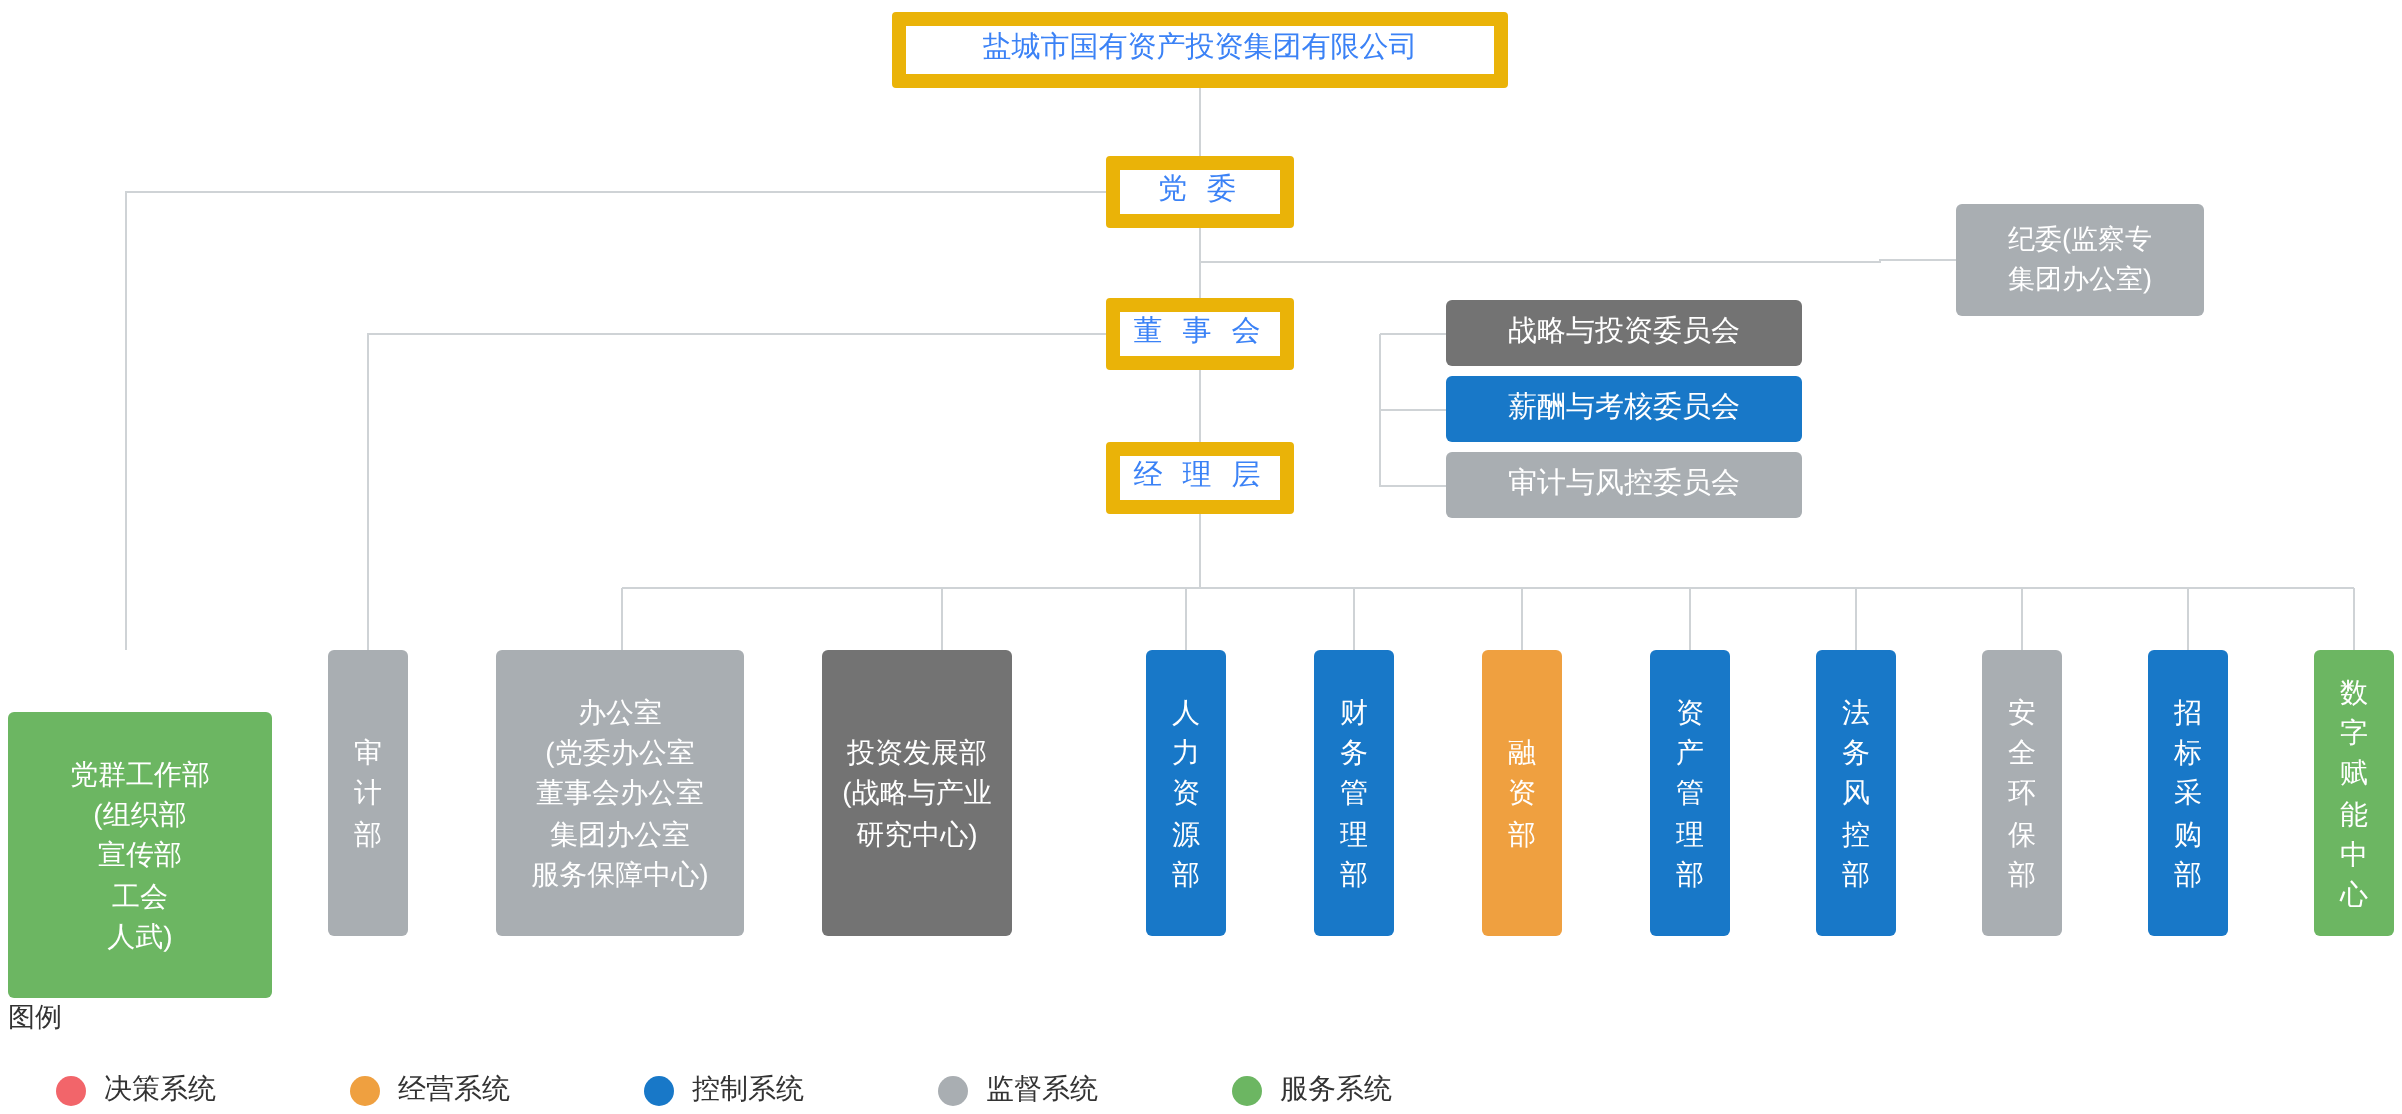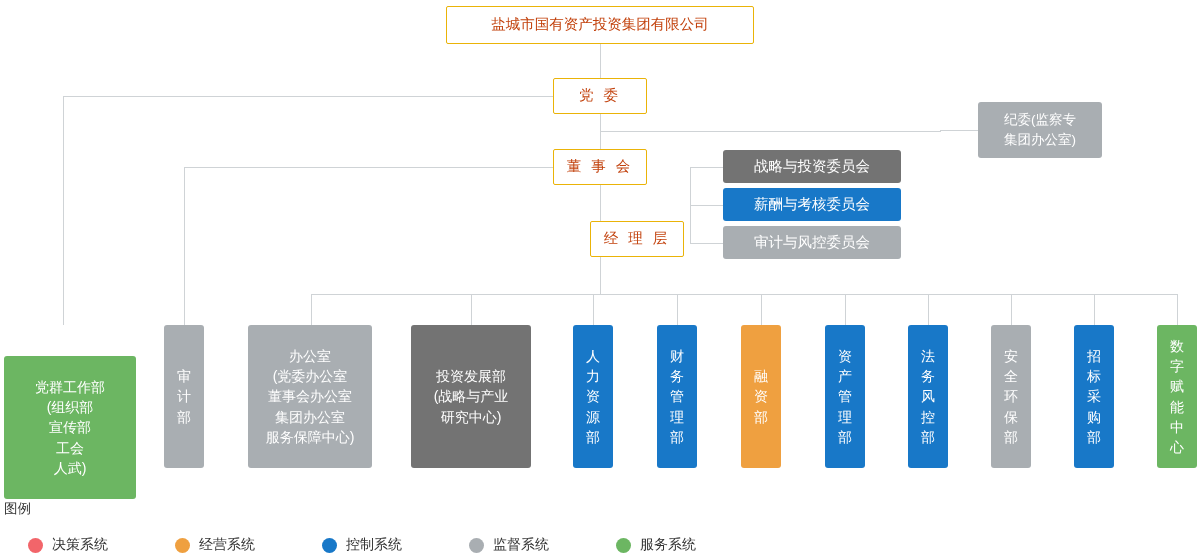--- a/index.html
+++ b/index.html
@@ -31,23 +31,23 @@
     display: flex;
     align-items: center;
     justify-content: center;
     text-align: center;
     line-height: 1.45;
     font-size: 14.5px;
     white-space: pre-line;
   }
   
   .plain {
-    border: 1px solid #eab308;
+    border: 7px solid #eab308;
     background: #ffffff;
-    color: #c2410c;
+    color: #3b82f6;
     border-radius: 2px;
   }
   .spaced { letter-spacing: 3px; }
   .gray-box {
     background: #a9aeb2;
     color: #ffffff;
     border-radius: 3px;
   }
   .red-box {
     background: #737373;
@@ -145,21 +145,21 @@
       <path d="M1177,294 L1177,325"></path>
     </g>
   </svg>
 
   <div class="node plain" style="left:446px;top:6px;width:308px;height:38px;">盐城市国有资产投资集团有限公司</div>
 
   <div class="node plain spaced" style="left:553px;top:78px;width:94px;height:36px;">党 委</div>
 
   <div class="node plain spaced" style="left:553px;top:149px;width:94px;height:36px;">董 事 会</div>
 
-  <div class="node plain spaced" style="left:553px;top:221px;width:94px;height:36px;margin-left:37px;">经 理 层</div>
+  <div class="node plain spaced" style="left:553px;top:221px;width:94px;height:36px;">经 理 层</div>
 
   <div class="node gray-box" style="left:978px;top:102px;width:124px;height:56px;font-size:13.5px;">纪委(监察专
 集团办公室)</div>
 
   <div class="node red-box" style="left:723px;top:150px;width:178px;height:33px;">战略与投资委员会</div>
 
   <div class="node blue-box" style="left:723px;top:188px;width:178px;height:33px;">薪酬与考核委员会</div>
 
   <div class="node gray-box" style="left:723px;top:226px;width:178px;height:33px;">审计与风控委员会</div>
 
@@ -172,21 +172,21 @@
   <div class="node gray-box dept narrow" style="left:164px;top:325px;width:40px;height:143px;">审
 计
 部</div>
 
   <div class="node gray-box dept" style="left:248px;top:325px;width:124px;height:143px;">办公室
 (党委办公室
 董事会办公室
 集团办公室
 服务保障中心)</div>
 
-  <div class="node red-box dept" style="left:411px;top:325px;width:120px;height:143px;">投资发展部
+  <div class="node red-box dept" style="left:411px;top:325px;width:95px;height:143px;">投资发展部
 (战略与产业
 研究中心)</div>
 
   <div class="node blue-box dept narrow" style="left:573px;top:325px;width:40px;height:143px;">人
 力
 资
 源
 部</div>
 
   <div class="node blue-box dept narrow" style="left:657px;top:325px;width:40px;height:143px;">财

